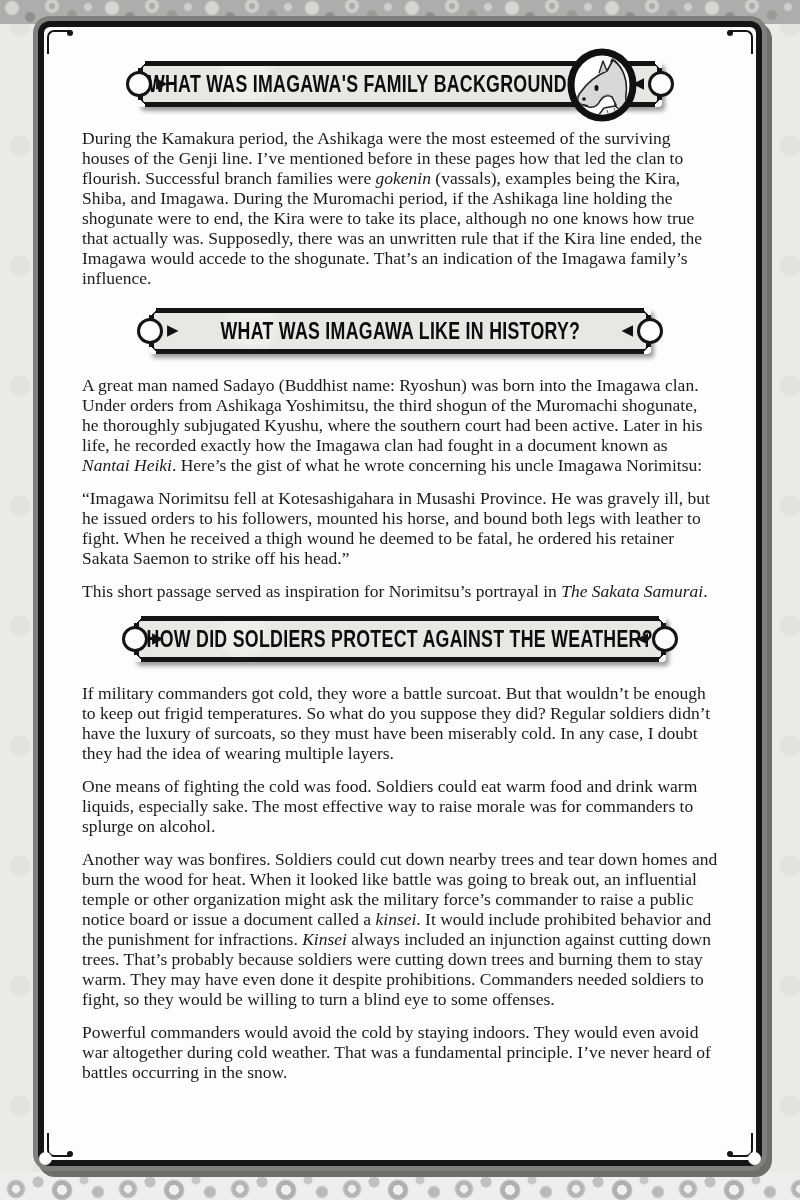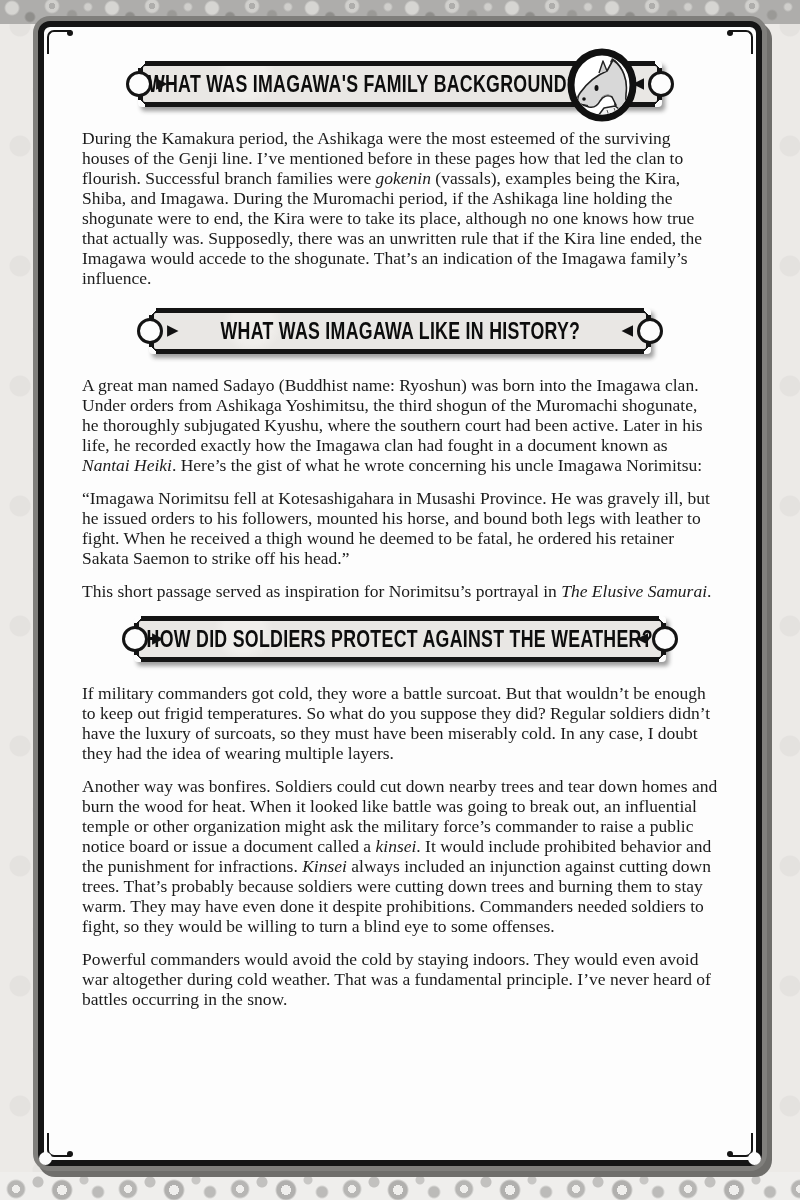--- a/index.html
+++ b/index.html
@@ -189,30 +189,31 @@
     <div class="banner w2">
       <div class="banner-inner">
         <span class="banner-arrow left">▶</span>
         <span class="banner-title">WHAT WAS IMAGAWA LIKE IN HISTORY?</span>
         <span class="banner-arrow right">◀</span>
       </div>
     </div>
     <div class="section-body">
       <p class="para"><span>A great man named Sadayo (Buddhist name: Ryoshun) was born into the Imagawa clan. Under orders from Ashikaga Yoshimitsu, the third shogun of the Muromachi shogunate, he thoroughly subjugated Kyushu, where the southern court had been active. Later in his life, he recorded exactly how the Imagawa clan had fought in a document known as </span><em>Nantai Heiki</em><span>. Here’s the gist of what he wrote concerning his uncle Imagawa Norimitsu:</span></p>
       <p class="para"><span>“Imagawa Norimitsu fell at Kotesashigahara in Musashi Province. He was gravely ill, but he issued orders to his followers, mounted his horse, and bound both legs with leather to fight. When he received a thigh wound he deemed to be fatal, he ordered his retainer Sakata Saemon to strike off his head.”</span></p>
-      <p class="para tight"><span>This short passage served as inspiration for Norimitsu’s portrayal in </span><em>The Elusive Samurai</em><span>.</span></p>
+      <p class="para tight"><span>This short passage served as inspiration for Norimitsu’s portrayal in </span><em>The Sakata Samurai</em><span>.</span></p>
     </div>
 
     <div class="banner w3">
       <div class="banner-inner">
         <span class="banner-arrow left">▶</span>
         <span class="banner-title">HOW DID SOLDIERS PROTECT AGAINST THE WEATHER?</span>
         <span class="banner-arrow right">◀</span>
       </div>
     </div>
     <div class="section-body">
       <p class="para"><span>If military commanders got cold, they wore a battle surcoat. But that wouldn’t be enough to keep out frigid temperatures. So what do you suppose they did? Regular soldiers didn’t have the luxury of surcoats, so they must have been miserably cold. In any case, I doubt they had the idea of wearing multiple layers.</span></p>
+      <p class="para"><span>One means of fighting the cold was food. Soldiers could eat warm food and drink warm liquids, especially sake. The most effective way to raise morale was for commanders to splurge on alcohol.</span></p>
       <p class="para"><span>Another way was bonfires. Soldiers could cut down nearby trees and tear down homes and burn the wood for heat. When it looked like battle was going to break out, an influential temple or other organization might ask the military force’s commander to raise a public notice board or issue a document called a </span><em>kinsei</em><span>. It would include prohibited behavior and the punishment for infractions. </span><em>Kinsei</em><span> always included an injunction against cutting down trees. That’s probably because soldiers were cutting down trees and burning them to stay warm. They may have even done it despite prohibitions. Commanders needed soldiers to fight, so they would be willing to turn a blind eye to some offenses.</span></p>
       <p class="para"><span>Powerful commanders would avoid the cold by staying indoors. They would even avoid war altogether during cold weather. That was a fundamental principle. I’ve never heard of battles occurring in the snow.</span></p>
     </div>
 
   </div>
 </div>
 
 </body></html>

